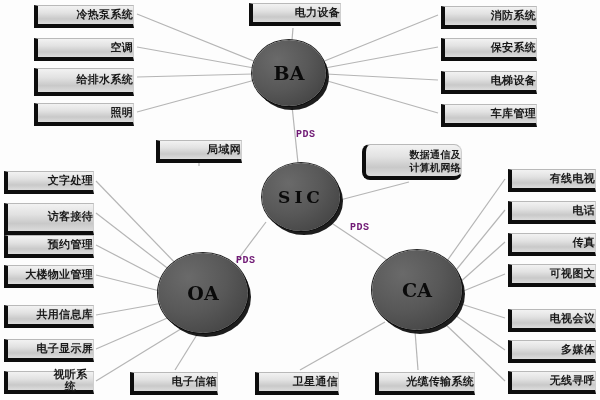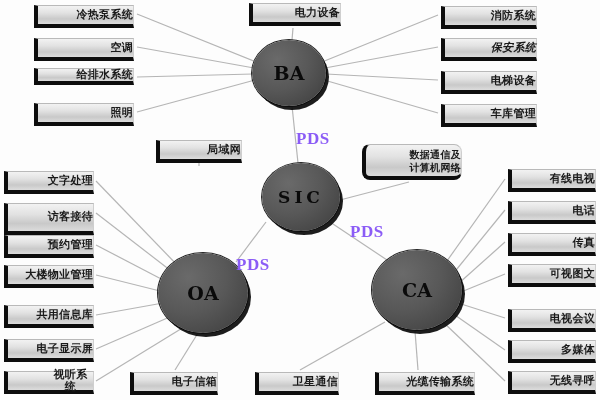--- a/index.html
+++ b/index.html
@@ -61,23 +61,23 @@
     color: #0a0a0a;
     font-family: "DejaVu Serif", "Liberation Serif", serif;
     font-size: 19px;
     font-weight: bold;
     z-index: 4;
   }
   .node.sic { font-size: 17px; letter-spacing: 4px; }
   
   .pds {
     position: absolute;
-    color: #8b5cf6;
-    font-family: Liberation Serif, serif;
-    font-size: 17px;
+    color: #701a75;
+    font-family: Liberation Mono, monospace;
+    font-size: 10px;
     font-weight: bold;
     letter-spacing: 0.5px;
     z-index: 5;
   }
 </style>
 </head>
 <body>
 
 <div id="canvas">
 
@@ -125,25 +125,25 @@
       <div class="node" style="left: 158px; top: 253px; width: 90px; height: 80px;">
         <span>OA</span>
       </div>
       <div class="node" style="left: 372px; top: 250px; width: 90px; height: 80px;">
         <span>CA</span>
       </div>
     </div>
   <div id="plates-layer">
       <div class="plate" style="left: 34px; top: 5px; width: 100px; height: 23px;"><span>冷热泵系统</span></div>
       <div class="plate" style="left: 34px; top: 38px; width: 100px; height: 23px;"><span>空调</span></div>
-      <div class="plate" style="left: 34px; top: 68px; width: 100px; height: 17px;"><span>给排水系统</span></div>
+      <div class="plate" style="left: 34px; top: 68px; width: 100px; height: 28px;"><span>给排水系统</span></div>
       <div class="plate" style="left: 34px; top: 103px; width: 100px; height: 23px;"><span>照明</span></div>
       <div class="plate" style="left: 249px; top: 3px; width: 92px; height: 23px;"><span>电力设备</span></div>
       <div class="plate" style="left: 441px; top: 6px; width: 96px; height: 23px;"><span>消防系统</span></div>
-      <div class="plate" style="left: 441px; top: 38px; width: 96px; height: 23px; font-style: italic;"><span>保安系统</span></div>
+      <div class="plate" style="left: 441px; top: 38px; width: 96px; height: 23px;"><span>保安系统</span></div>
       <div class="plate" style="left: 441px; top: 71px; width: 96px; height: 23px;"><span>电梯设备</span></div>
       <div class="plate" style="left: 441px; top: 104px; width: 96px; height: 23px;"><span>车库管理</span></div>
       <div class="plate" style="left: 156px; top: 140px; width: 86px; height: 23px; padding-left: 39px;"><span>局域网</span></div>
       <div class="plate two-line" style="left: 362px; top: 144px; width: 100px; height: 36px;"><span>数据通信及
 计算机网络</span></div>
       <div class="plate" style="left: 4px; top: 171px; width: 90px; height: 23px;"><span>文字处理</span></div>
       <div class="plate" style="left: 4px; top: 203px; width: 90px; height: 32px;"><span>访客接待</span></div>
       <div class="plate" style="left: 4px; top: 235px; width: 90px; height: 23px;"><span>预约管理</span></div>
       <div class="plate" style="left: 4px; top: 265px; width: 90px; height: 23px;"><span>大楼物业管理</span></div>
       <div class="plate" style="left: 4px; top: 305px; width: 90px; height: 23px;"><span>共用信息库</span></div>

